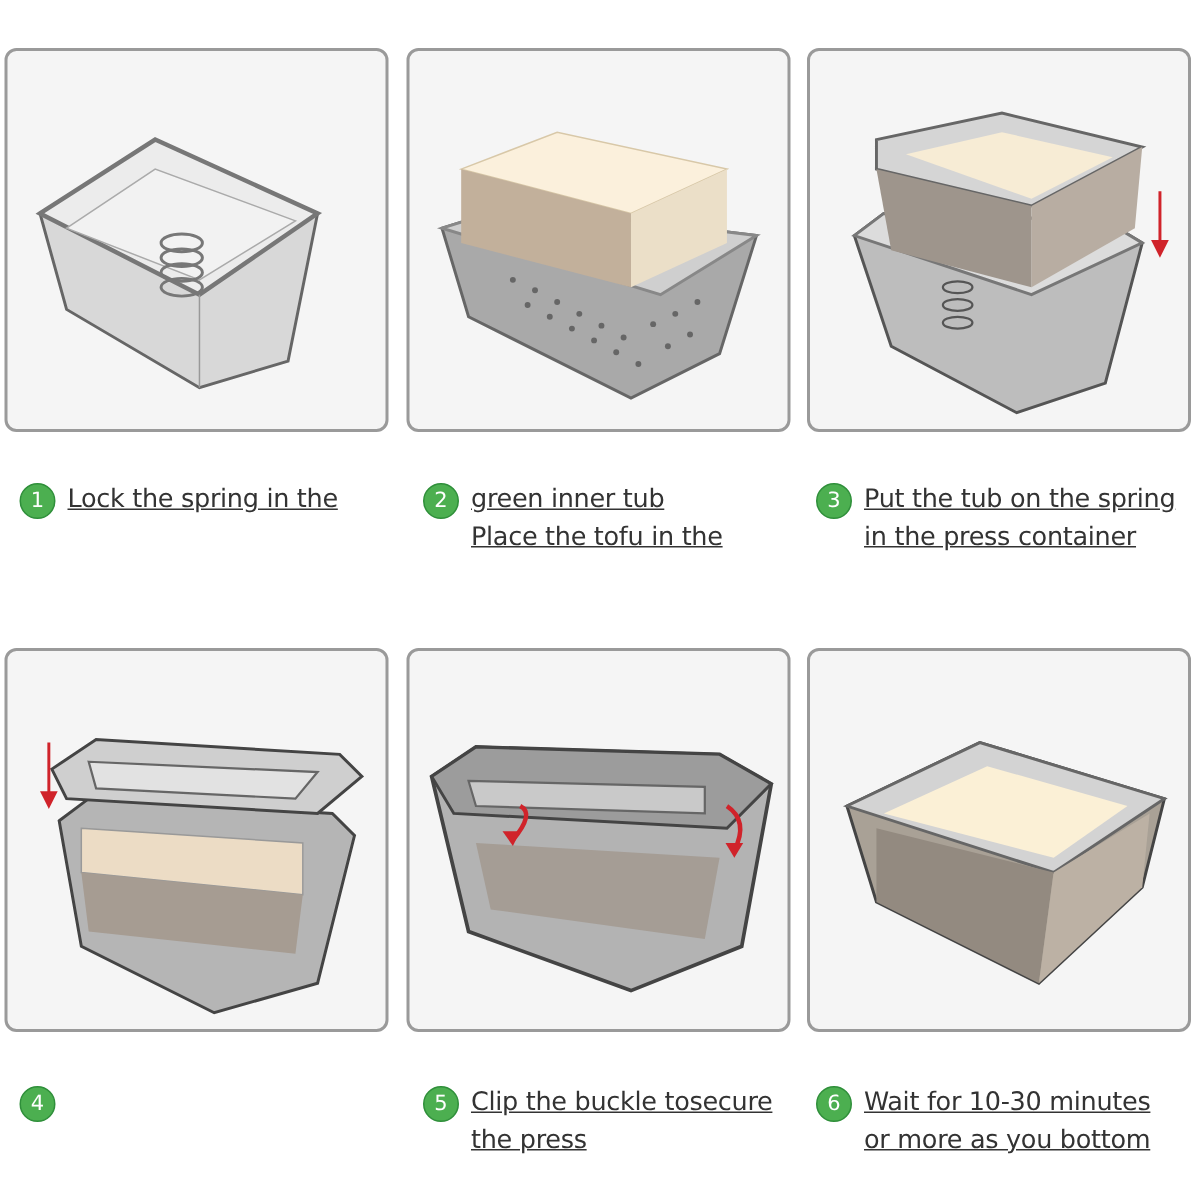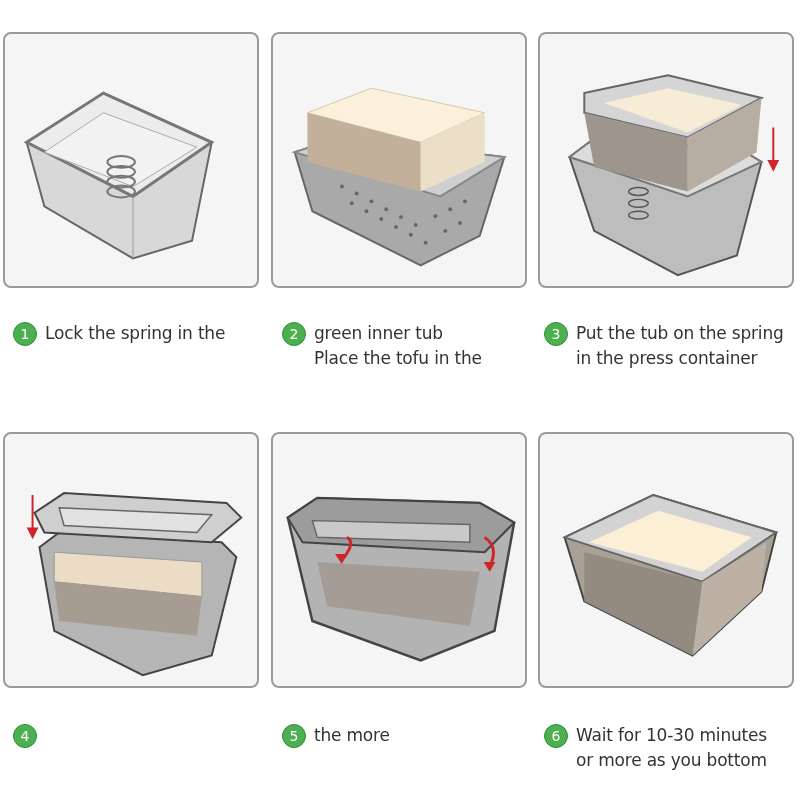--- a/index.html
+++ b/index.html
@@ -1,21 +1,21 @@
 <!DOCTYPE html>
 <html><head>
 <meta charset="utf-8">
 <style>
   html,body{margin:0;padding:0;background:#ffffff;}
   body{width:800px;height:800px;position:relative;overflow:hidden;font-family:"DejaVu Sans","Liberation Sans",sans-serif;}
   .panel{position:absolute;width:256px;height:256px;background:#f5f5f5;border:2px solid #9a9a9a;border-radius:8px;box-sizing:border-box;overflow:hidden;}
   .panel svg{position:absolute;left:0;top:0;width:100%;height:100%;}
   .caption{position:absolute;width:250px;display:flex;align-items:flex-start;}
   .badge{flex:0 0 auto;width:22px;height:22px;border-radius:50%;background:#4caf50;border:1.5px solid #2f8f3a;color:#fff;font-size:14px;line-height:22px;text-align:center;box-sizing:content-box;margin-top:1px;margin-right:8px;}
-  .ctext{font-size:17px;line-height:25px;color:#333;letter-spacing:-0.2px;}
+  .ctext{font-size:17px;line-height:25px;color:#333;letter-spacing:-0.2px;text-decoration:underline;}
   .ctext span{display:block;white-space:nowrap;}
 </style>
 </head>
 <body>
 
 <div class="panel" style="left:3px;top:32px;">
   <svg viewBox="0 0 256 256">
     <path d="M22 110 L100 60 L210 110 L190 210 L130 228 L40 175 Z" fill="#d8d8d8" stroke="#666" stroke-width="2"></path>
     <path d="M22 110 L100 60 L210 110 L130 165 Z" fill="#ececec" stroke="#777" stroke-width="3"></path>
     <path d="M40 120 L100 80 L195 115 L130 155 Z" fill="#f2f2f2" stroke="#aaa" stroke-width="1"></path>
@@ -131,21 +131,22 @@
     <path d="M165 150 L230 110 L225 160 L155 225 Z" fill="#bcb1a4"></path>
   </svg>
 </div>
 
 <div class="caption" style="left:13px;top:723px;">
   <div class="badge">4</div>
 </div>
 <div class="caption" style="left:282px;top:723px;">
   <div class="badge">5</div>
   <div class="ctext">
-      <span>the more</span>
+      <span>Clip the buckle tosecure</span>
+      <span>the press</span>
     </div>
 </div>
 <div class="caption" style="left:544px;top:723px;">
   <div class="badge">6</div>
   <div class="ctext">
       <span>Wait for 10-30 minutes</span>
       <span>or more as you bottom</span>
     </div>
 </div>
 

